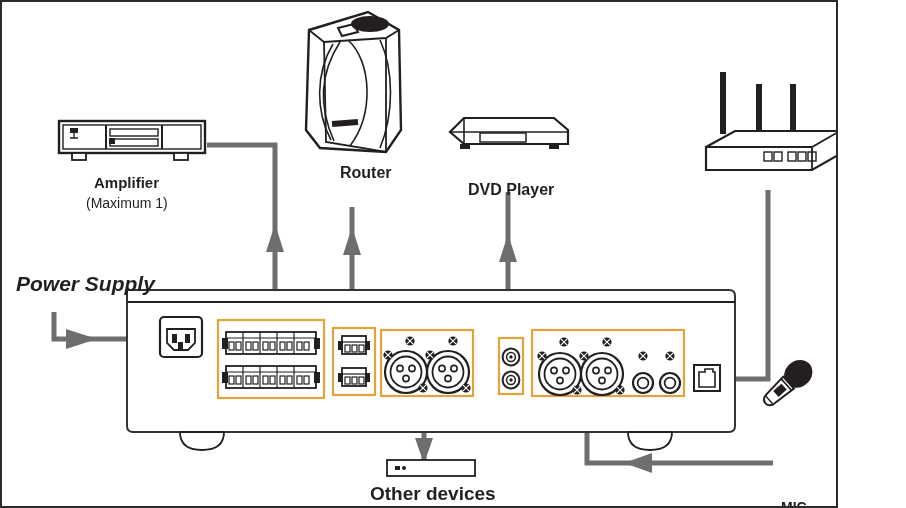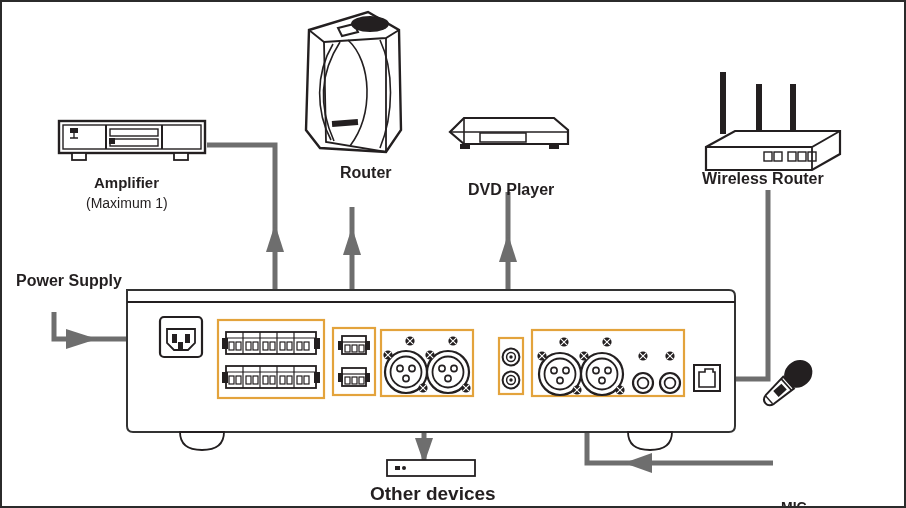--- a/index.html
+++ b/index.html
@@ -1,17 +1,17 @@
 <!DOCTYPE html>
 <html><head>
 <meta charset="utf-8">
 <style>
   html,body{margin:0;padding:0;background:#fff;}
   body{font-family:"Liberation Sans",sans-serif;}
-  #stage{position:relative;width:906px;height:508px;background:#ffffff;
+  #stage{position:relative;width:838px;height:508px;background:#ffffff;
          border:2px solid #2b2b2b;box-sizing:border-box;overflow:hidden;padding-left:36px;}
   .lbl{position:absolute;color:#231f20;font-weight:bold;white-space:nowrap;}
   .lbl.sub{font-weight:normal;}
   svg{position:absolute;left:0;top:0;width:906px;height:508px;overflow:visible;}
   .wire{stroke:#6e6e6e;stroke-width:5;fill:none;}
   .arrowhead{fill:#6e6e6e;}
   .ink{stroke:#231f20;fill:none;}
   .white{fill:#ffffff;}
   .hl{fill:none;stroke:#e3a33c;stroke-width:2.2;}
   .chassis{fill:#ffffff;stroke:#333;stroke-width:2;}
@@ -278,21 +278,20 @@
     </g>
   </svg>
 
   <div class="lbl" style="left:92px;top:172px;font-size:15px;">Amplifier</div>
   <div class="lbl sub" style="left:84px;top:193px;font-size:14px;">(Maximum 1)</div>
 
   <div class="lbl" style="left:338px;top:162px;font-size:16px;">Router</div>
 
   <div class="lbl" style="left:466px;top:166px;font-size:16px;margin-top:13px;">DVD Player</div>
 
-  <div class="lbl" style="left:700px;top:168px;font-size:16px;">Wireless Router</div>
-
-  <div class="lbl" style="left:14px;top:270px;font-size:16px;">Power Supply</div>
+
+  <div class="lbl" style="left:14px;top:270px;font-size:21px;font-style:italic;">Power Supply</div>
 
   <div class="lbl" style="left:368px;top:481px;font-size:19px;">Other devices</div>
 
   <div class="lbl" style="left:779px;top:453px;font-size:14px;margin-top:44px;">MIC</div>
 
 </div>
 
 </body></html>

